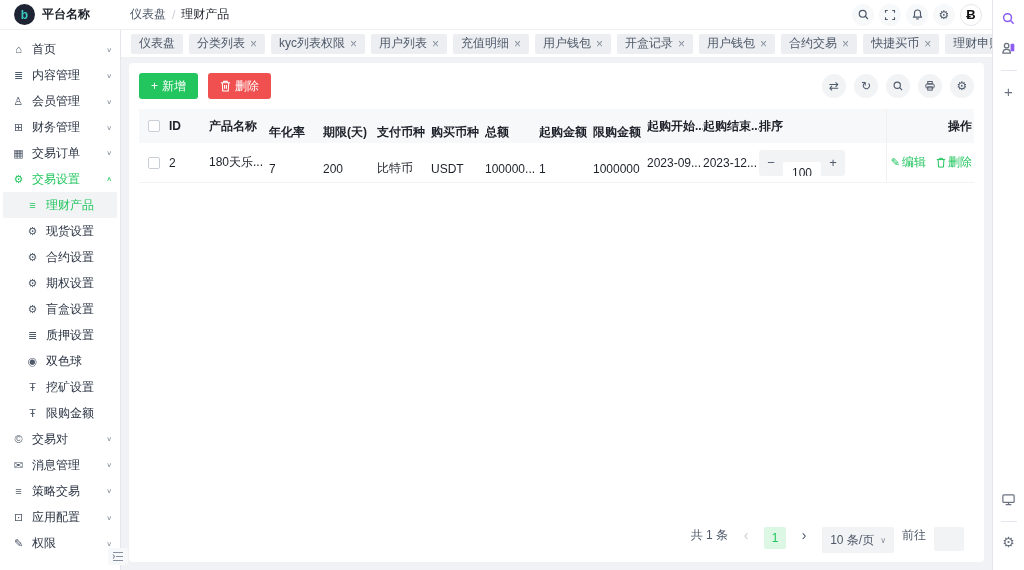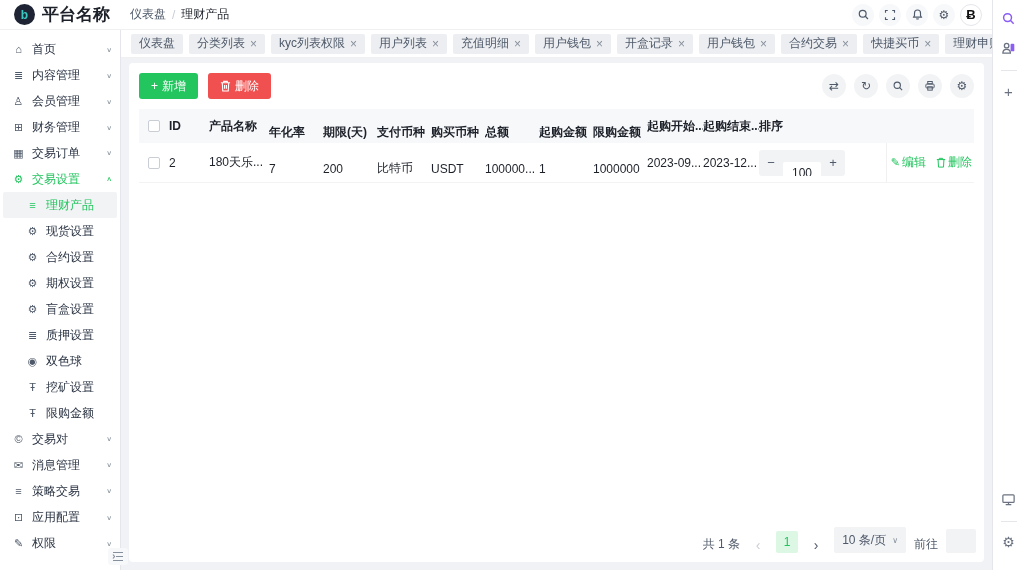--- a/index.html
+++ b/index.html
@@ -13,21 +13,21 @@
   .rail .rdiv { width:16px; height:1px; background:#e5e6eb; margin:2px 0 10px; }
   .rail .rplus { font-size:15px; color:#6b7280; }
   .rail .spacer { flex:1; }
 
   
   .hdr { position:absolute; top:0; left:0; right:32px; height:30px; background:#fff;
          border-bottom:1px solid #f0f0f0; display:flex; align-items:center; z-index:40; }
   .logo-wrap { width:122px; display:flex; align-items:center; gap:7px; padding-left:14px; flex:none; }
   .logo { width:21px; height:21px; border-radius:50%; background:#1e2433; color:#3ac8c3;
           font-weight:bold; font-size:12px; display:flex; align-items:center; justify-content:center; }
-  .logo-text { font-size:17px; font-weight:bold; color:#1d2129; white-space:nowrap; }
+  .logo-text { font-size:12px; font-weight:bold; color:#1d2129; white-space:nowrap; }
   .crumbs { margin-left:8px; font-size:12px; color:#4e5969; display:flex; gap:6px; align-items:center; }
   .crumbs .sep { color:#c9cdd4; }
   .crumbs .cur { color:#1d2129; }
   .hdr-actions { margin-left:auto; display:flex; align-items:center; gap:5px; padding-right:10px; }
   .hic { width:22px; height:22px; border-radius:50%; background:#f7f8fa; display:flex; align-items:center;
          justify-content:center; color:#4e5969; font-size:12px; cursor:pointer; }
   .avatar { width:22px; height:22px; border-radius:50%; background:#fff; border:1px solid #e5e6eb;
             display:flex; align-items:center; justify-content:center; font-weight:bold; font-size:13px; color:#111; cursor:pointer; }
 
   
@@ -77,21 +77,21 @@
   .cb { width:12px; height:12px; border:1px solid #c9cdd4; border-radius:2px; background:#fff; cursor:pointer; }
   .stepper { display:inline-flex; align-items:center; background:#f2f3f5; border-radius:3px; height:26px; overflow:hidden; }
   .stepper .st-btn { width:24px; text-align:center; color:#4e5969; font-size:13px; cursor:pointer; }
   .stepper .st-val { width:38px; height:22px; background:#fff; border-radius:2px; display:flex;
                      align-items:center; justify-content:center; color:#1d2129;margin-top:20px; }
   .ops { display:flex; gap:10px; }
   .op-link { color:#22c55e; display:inline-flex; align-items:center; gap:2px; cursor:pointer; font-size:12px; }
   .op-link .og { font-size:11px; }
 
   
-  .pagination { position:absolute; right:8px; bottom:9px; display:flex; align-items:flex-end; gap:8px;
+  .pagination { position:absolute; right:20px; bottom:9px; display:flex; align-items:flex-start; gap:8px;
                 font-size:12px; color:#4e5969; }
   .pg-arrow { width:20px; text-align:center; font-size:14px; cursor:pointer; }
   .pg-prev { color:#c9cdd4; }
   .pg-page { width:22px; height:22px; background:#dcf7e3; color:#22c55e; border-radius:2px;
              display:flex; align-items:center; justify-content:center; cursor:pointer; }
   .pg-size { height:26px; background:#f2f3f5; border-radius:2px; padding:0 8px; display:flex;
              align-items:center; gap:6px; cursor:pointer; }
   .pg-size .caret { font-size:8px; color:#86909c; }
   .pg-goto-input { width:30px; height:24px; background:#f2f3f5; border:none; border-radius:2px; font-family:inherit; }
 
@@ -355,20 +355,21 @@
           <div class="td c-std">年化率</div>
           <div class="td c-std">期限(天)</div>
           <div class="td c-std">支付币种</div>
           <div class="td c-std">购买币种</div>
           <div class="td c-std">总额</div>
           <div class="td c-std">起购金额</div>
           <div class="td c-std">限购金额</div>
           <div class="td c-date">起购开始...</div>
           <div class="td c-date">起购结束...</div>
           <div class="td c-sort">排序</div>
+          <div class="c-op">操作</div>
         </div>
 
         <div class="trd">
           <div class="td c-cb">
               <span class="cb"></span>
             </div>
           <div class="td c-id">2</div>
           <div class="td c-name">180天乐...</div>
           <div class="td c-std">7</div>
           <div class="td c-std">200</div>

